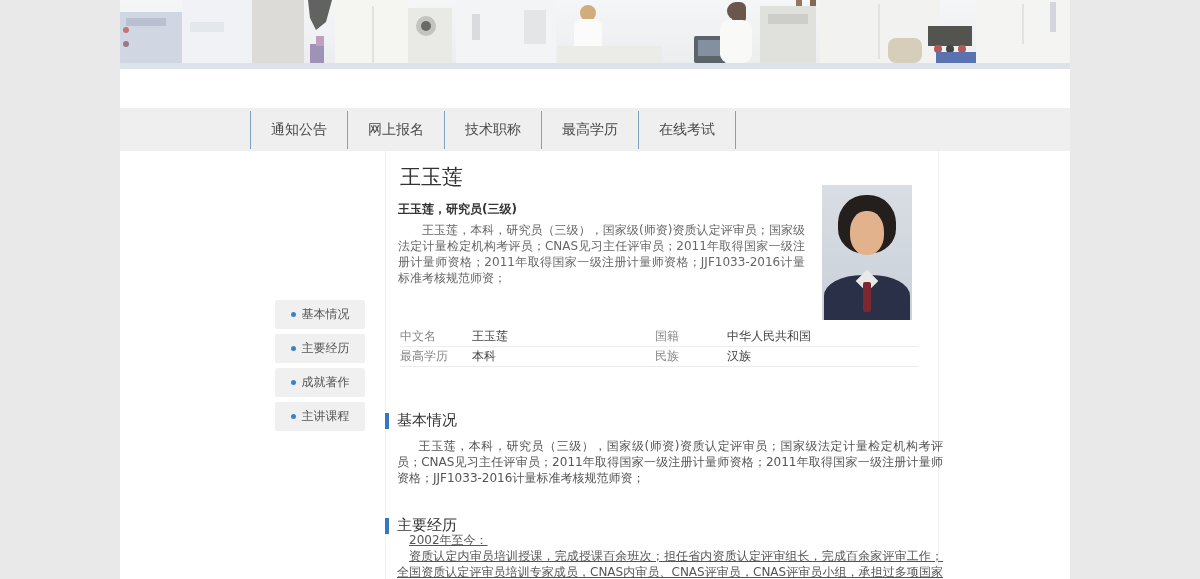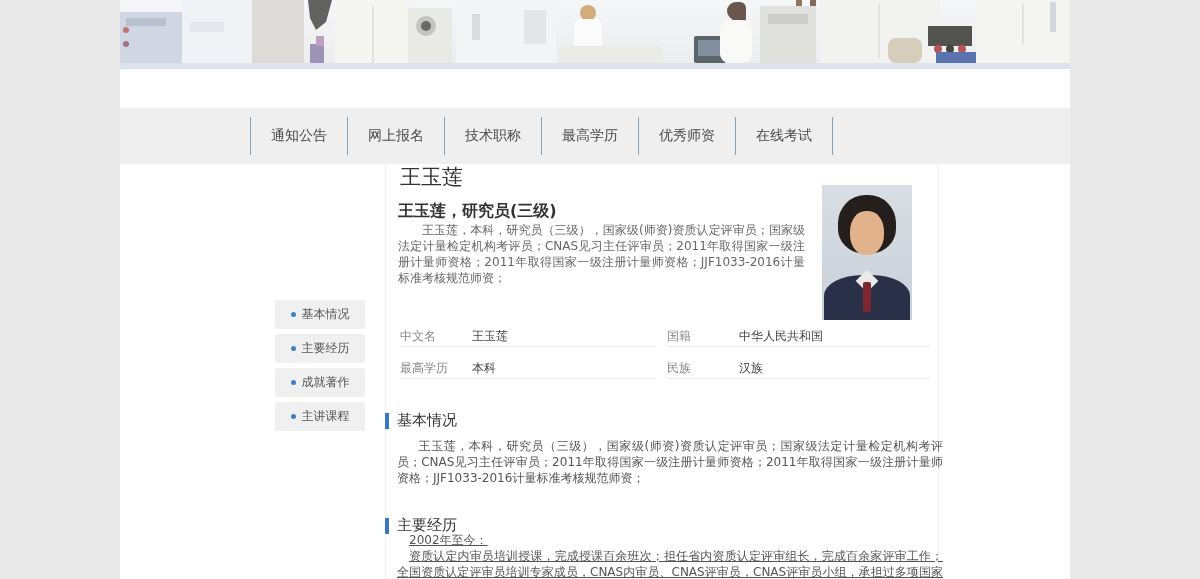--- a/index.html
+++ b/index.html
@@ -6,57 +6,57 @@
   html,body { width:1200px; height:579px; overflow:hidden; }
   body { background:#e9e9e9; font-family:"DejaVu Sans","Liberation Sans",sans-serif; }
   .stage { position:relative; width:1200px; height:579px; overflow:hidden; }
   .column { position:absolute; left:120px; top:0; width:950px; height:579px; background:#ffffff; }
 
   
   .banner { position:absolute; left:0; top:0; width:950px; height:63px; overflow:hidden; }
   .banner-strip { position:absolute; left:0; top:63px; width:950px; height:6px; background:#dde3ea; }
 
   
-  .nav { position:absolute; left:0; top:108px; width:950px; height:56px; background:#efefef; display:flex; align-items:center; }
+  .nav { position:absolute; left:0; top:108px; width:950px; height:43px; background:#efefef; display:flex; align-items:center; }
   .nav-tabs { display:flex; margin-left:130px; height:38px; }
   .nav-tab { width:97px; height:38px; display:flex; align-items:center; justify-content:center;
              border-left:1px solid #7fa3bd; font-size:14px; color:#4a4a4a; cursor:pointer; }
   .nav-cap { width:0; height:38px; border-left:1px solid #7fa3bd; }
 
   
   .card-line { position:absolute; width:1px; background:#f0f0f0; top:151px; height:428px; }
   .card-line.left { left:265px; }
   .card-line.right { left:818px; }
 
   
   .side-item { position:absolute; left:155px; width:90px; height:29px; background:#f0f0f0;
                display:flex; align-items:center; justify-content:center; gap:6px;
                font-size:12px; color:#555; border-radius:2px; cursor:pointer; }
   .side-dot { width:5px; height:5px; border-radius:50%; background:#3b82c4; flex:0 0 auto; }
 
   
   .title { position:absolute; left:280px; top:163px; font-size:21px; color:#333; }
-  .subtitle { position:absolute; left:278px; top:201px; font-size:16px; font-weight:bold; color:#333; }
+  .subtitle { position:absolute; left:278px; top:201px; font-size:12px; font-weight:bold; color:#333; }
   .intro { position:absolute; left:278px; top:222px; width:407px; font-size:12px; color:#666;
            line-height:16px; text-indent:2em; text-align:justify; }
   .photo { position:absolute; left:702px; top:185px; width:90px; height:135px;
            background:linear-gradient(#d9dee4,#c9d0d8); overflow:hidden; }
   .photo .hair { position:absolute; left:16px; top:10px; width:58px; height:58px; background:#241f1c;
                  border-radius:48% 48% 42% 42%; }
   .photo .face2 { position:absolute; left:28px; top:26px; width:34px; height:44px; background:#e2b28c; border-radius:46%; }
   .photo .suit { position:absolute; left:2px; top:90px; width:86px; height:46px; background:#2a3048;
                  border-radius:45% 45% 0 0; }
   .photo .shirt { position:absolute; left:37px; top:88px; width:16px; height:16px; background:#e9e9e9;
                   transform:rotate(45deg); }
   .photo .tie { position:absolute; left:41px; top:97px; width:8px; height:30px; background:#7e2730;
                 border-radius:2px; }
 
   
   .info { position:absolute; left:280px; top:327px; width:518px; font-size:12px; }
-  .info-grid { display:grid; grid-template-columns:255px 263px;gap:12px; }
+  .info-grid { display:grid; grid-template-columns:255px 263px; }
   .pair { display:flex; height:20px; align-items:center; border-bottom:1px solid #ededed; }
   .pair.noline { border-bottom:none; }
   .pair .lbl { width:72px; color:#888; }
   .pair .val { color:#444; }
 
   
   .sec-head { position:absolute; display:flex; align-items:center; }
   .sec-bar { width:4px; height:16px; background:#3579c5; margin-right:8px; }
   .sec-title { font-size:15px; color:#333; }
   .sec-body { position:absolute; left:277px; width:546px; font-size:12px; color:#555;
@@ -132,21 +132,20 @@
       </svg>
     </div>
     <div class="banner-strip"></div>
 
     <div class="nav">
       <div class="nav-tabs">
         <div class="nav-tab">通知公告</div>
         <div class="nav-tab">网上报名</div>
         <div class="nav-tab">技术职称</div>
         <div class="nav-tab">最高学历</div>
-        <div class="nav-tab">优秀师资</div>
         <div class="nav-tab">在线考试</div>
         <div class="nav-cap"></div>
       </div>
     </div>
 
     <div class="card-line left"></div>
     <div class="card-line right"></div>
 
     <div class="side-item" style="top:300px">
       <span class="side-dot"></span>

